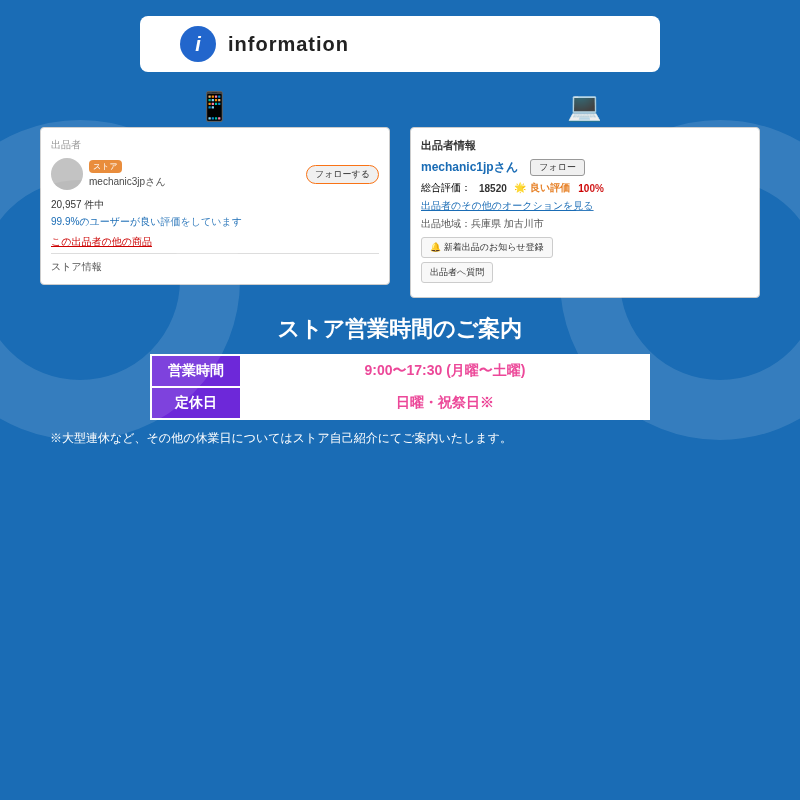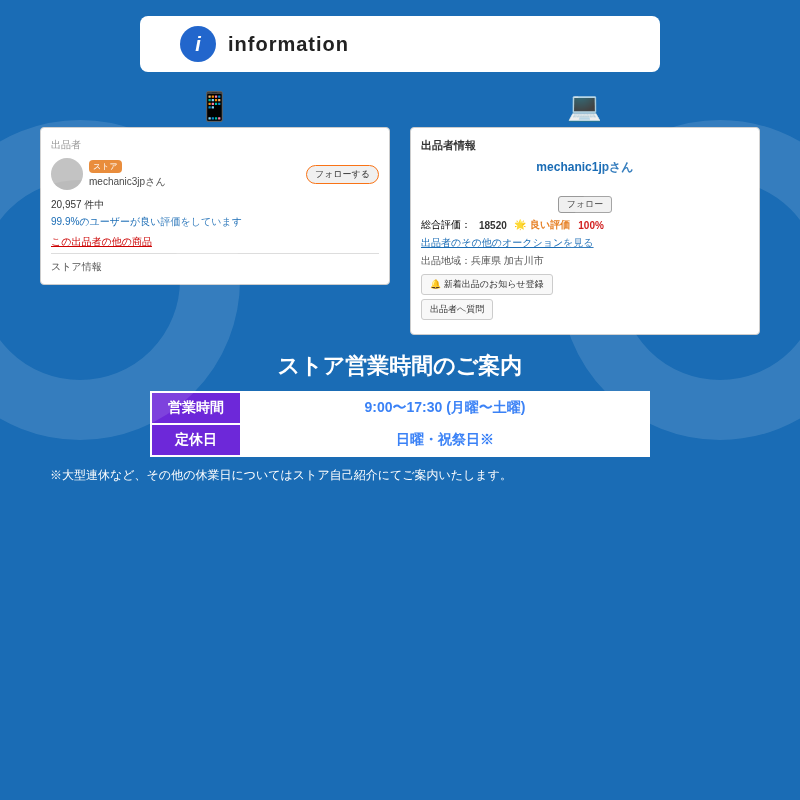--- a/index.html
+++ b/index.html
@@ -201,23 +201,22 @@
     }
     .ps-title {
       font-size: 11px;
       font-weight: bold;
       color: #333;
       margin-bottom: 6px;
     }
     .ps-name-row {
       display: flex;
       align-items: center;
-      gap: 20px;
+      gap: 12px;
       margin-bottom: 5px;
-      flex-direction: column;
     }
     .ps-name {
       font-size: 12px;
       color: #1a6cb5;
       font-weight: bold;
     }
     .ps-follow-btn {
       border: 1px solid #999;
       background: #f0f0f0;
       border-radius: 3px;
@@ -293,21 +292,21 @@
     }
     .hours-table tr td:first-child {
       background: #6d28d9;
       color: white;
       font-weight: bold;
       width: 90px;
       text-align: center;
     }
     .hours-table tr td:last-child {
       background: white;
-      color: #3b82f6;
+      color: #ec4899;
       font-weight: bold;
       text-align: center;
     }
     .footer-note {
       color: white;
       font-size: 12px;
       text-align: left;
       width: 100%;
       padding: 0 10px;
     }

